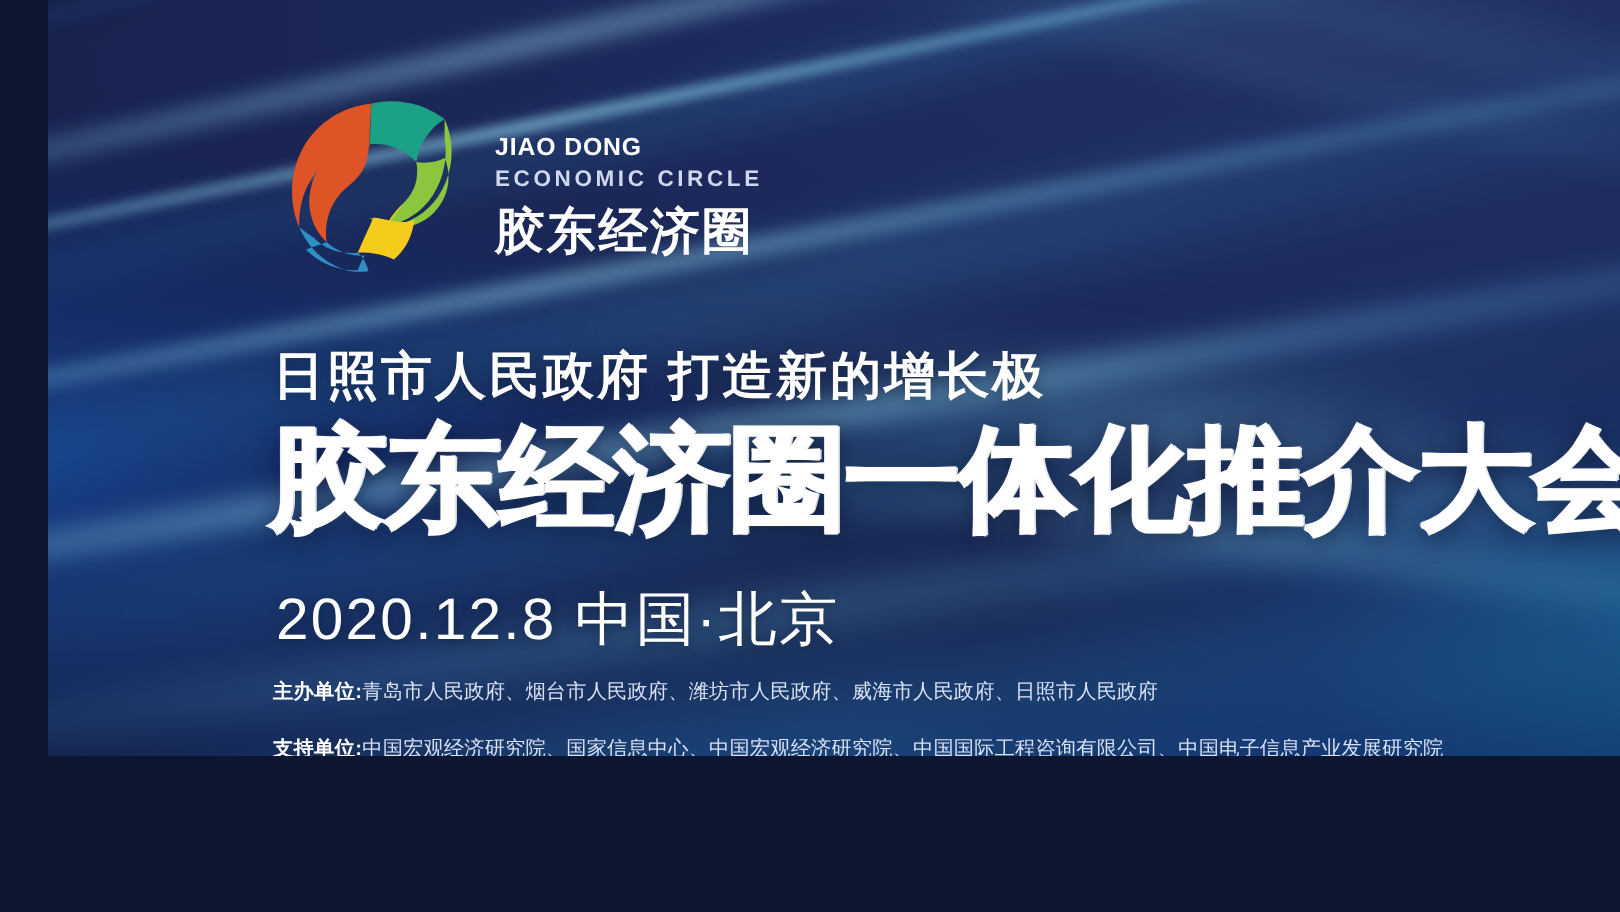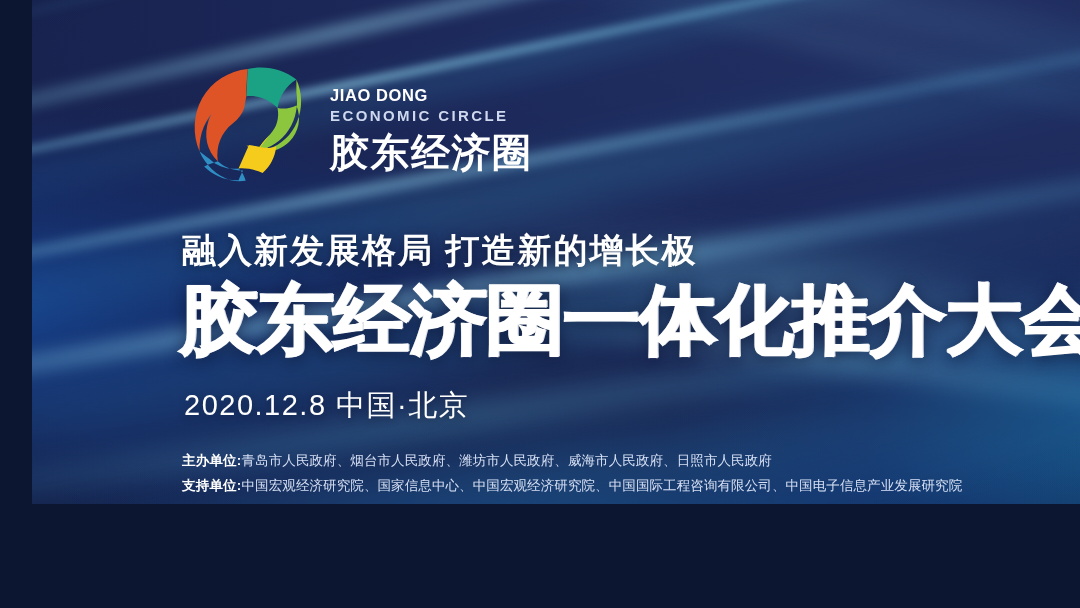--- a/index.html
+++ b/index.html
@@ -123,21 +123,21 @@
   .logo-en-1{
     font-size:16.5px; font-weight:bold; letter-spacing:.6px;
     color:#ffffff; line-height:1.25; white-space:nowrap;
   }
   .logo-en-2{
     font-size:15px; font-weight:700; letter-spacing:2.4px;
     color:#cfd8ee; line-height:1.45; white-space:nowrap;
   }
   .logo-cn{
     margin-top:5px;
-    font-size:39px; font-weight:bold; letter-spacing:1.5px;
+    font-size:33px; font-weight:bold; letter-spacing:1.5px;
     color:#ffffff; line-height:1.1; white-space:nowrap;
   }
 
   
   .subtitle{
     position:absolute; left:150px; top:228px;
     font-size:34px; font-weight:bold; color:#ffffff;
     letter-spacing:2px; white-space:nowrap;
     text-shadow:0 2px 10px rgba(0,0,0,.35);
   }
@@ -157,29 +157,29 @@
        2px 0 0 rgba(255,255,255,.85),
       -1px 0 0 rgba(255,255,255,.45),
        0 3px 16px rgba(8,16,46,.75),
        0 0 2px rgba(255,255,255,.6);
     -webkit-text-stroke:1.6px #ffffff;
   }
 
   
   .datebar{
     position:absolute; left:152px; top:386px;
-    font-size:29px; font-weight:400; color:#ffffff;
+    font-size:39px; font-weight:400; color:#ffffff;
     letter-spacing:1.5px; white-space:nowrap;
     text-shadow:0 2px 8px rgba(0,0,0,.3);
   }
 
   
   .orgs{
     position:absolute; left:150px; top:452px;
-    display:flex; flex-direction:column; gap:7px;
+    display:flex; flex-direction:column; gap:20px;
   }
   .org-line{
     font-size:13.5px; line-height:1.35; white-space:nowrap;
     color:#dbe4f7; letter-spacing:.1px;
   }
   .org-label{
     font-weight:bold; color:#ffffff; letter-spacing:.2px;
   }
   .org-body{ color:#d7e0f5; }
 </style>
@@ -250,21 +250,21 @@
                  C36 154 31 150 27 147 Z"></path>
       </svg>
 
       <div class="logo-text">
         <div class="logo-en-1">JIAO DONG</div>
         <div class="logo-en-2">ECONOMIC CIRCLE</div>
         <div class="logo-cn">胶东经济圈</div>
       </div>
     </div>
 
-    <div class="subtitle">融入新发展格局 打造新的增长极</div>
+    <div class="subtitle">日照市人民政府 打造新的增长极</div>
 
     <div class="headline">胶东经济圈一体化推介大会</div>
 
     <div class="datebar">2020.12.8  中国·北京</div>
 
     <div class="orgs">
       <div class="org-line">
         <span class="org-label">主办单位:</span><span class="org-body">青岛市人民政府、烟台市人民政府、潍坊市人民政府、威海市人民政府、日照市人民政府</span>
       </div>
       <div class="org-line">

